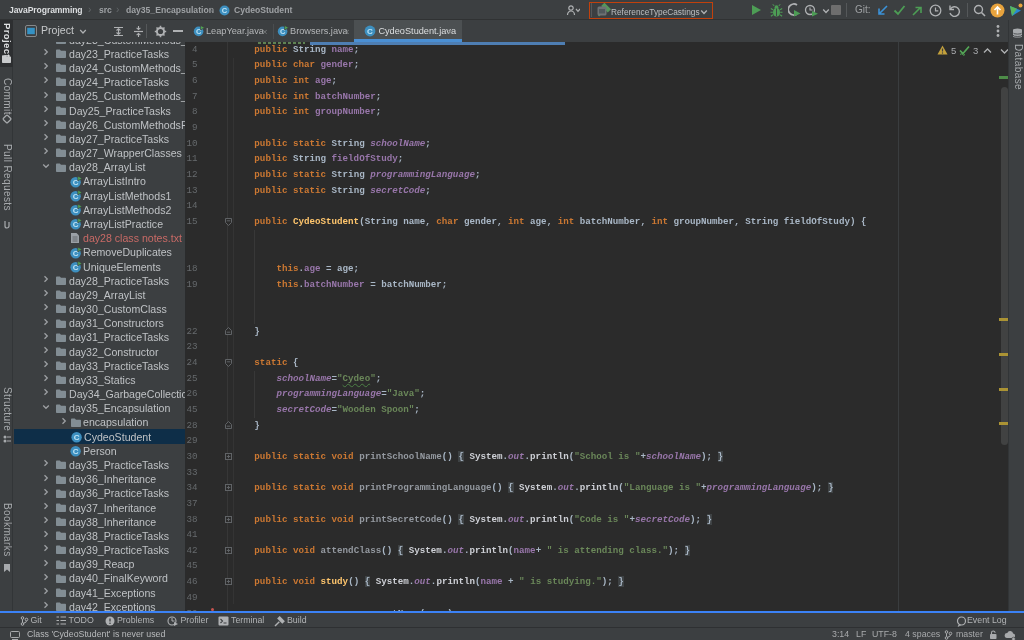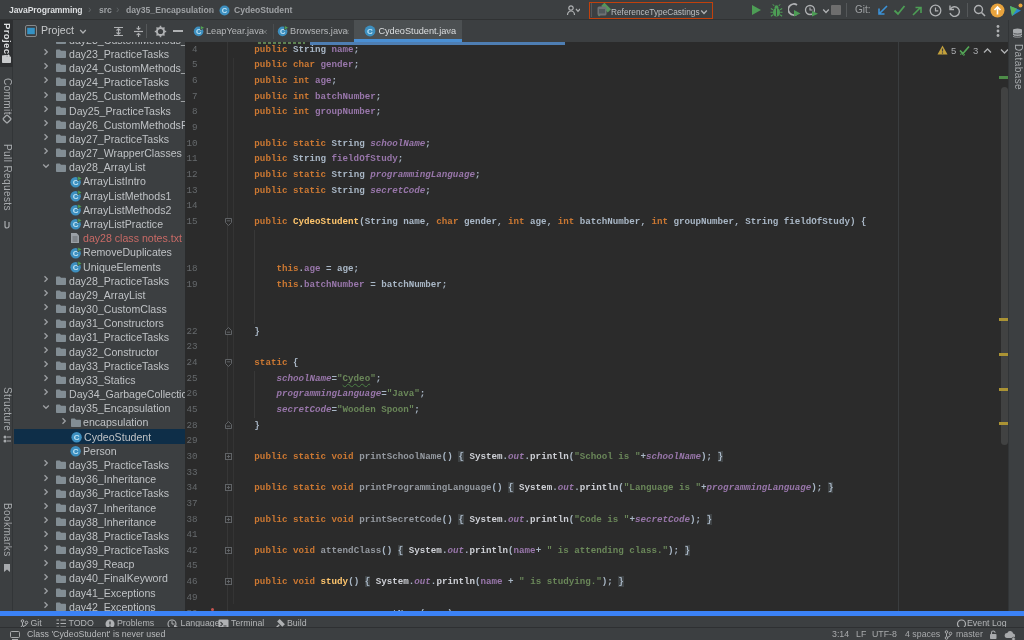--- a/index.html
+++ b/index.html
@@ -42,21 +42,21 @@
 .fo{background:#3E4244;}
 .sp{text-decoration:underline wavy #4C8045 1px;text-underline-offset:1.5px;}
 
 #insp{position:absolute;left:0;top:0;font-size:9.5px;color:#A9ABAE;}
 
 #sthumb{position:absolute;left:815px;top:45px;width:7px;height:358px;background:rgba(169,172,174,0.18);border-radius:4px;}
 .smark{position:absolute;left:813px;width:9px;height:2.6px;}
 
 #rstripe{position:absolute;left:1008px;top:-22px;width:16px;height:591px;background:#3C3F41;border-left:1px solid #323537;}
 
-#btools{position:absolute;left:0;top:611px;width:1024px;height:15px;background:#3C3F41;border-top:5px solid #3b82f6;font-size:8.8px;color:#B2B4B6;}
+#btools{position:absolute;left:0;top:611px;width:1024px;height:15px;background:#3C3F41;border-top:2px solid #3b82f6;font-size:8.8px;color:#B2B4B6;}
 .bt{position:absolute;top:2px;}
 .bticon{position:absolute;top:3px;}
 #sbar{position:absolute;left:0;top:627px;width:1024px;height:13px;background:#3C3F41;border-top:1px solid #2E3032;font-size:8.8px;color:#A8AAAC;}
 .st{position:absolute;top:1px;}
 svg{display:block;}
 .icn{position:absolute;}
 </style></head><body>
 <div id="app">
 
 <div id="tbar">
@@ -1052,21 +1052,21 @@
         </svg>
       </i>
  <i class="bt" style="left:117px">Problems</i>
  <i class="bticon" style="left:166.5px">
         <svg width="11" height="10" viewBox="0 0 11 10">
           <circle cx="5" cy="5" r="4" fill="none" stroke="#AFB1B3" stroke-width="1.1"></circle>
           <path d="M5 2 V5 H7.5" stroke="#AFB1B3" fill="none"></path>
           <path d="M7 6 L11 8 L7 10 z" fill="#AFB1B3"></path>
         </svg>
       </i>
- <i class="bt" style="left:180.5px">Language</i>
+ <i class="bt" style="left:180.5px">Profiler</i>
  <i class="bticon" style="left:218px">
         <svg width="11" height="10" viewBox="0 0 11 10">
           <rect x="0.5" y="0.5" width="10" height="9" rx="1" fill="#AFB1B3"></rect>
           <path d="M2.5 3 L4.5 5 L2.5 7 M5.5 7 H8.5" stroke="#3C3F41" stroke-width="1.1" fill="none"></path>
         </svg>
       </i>
  <i class="bt" style="left:231px">Terminal</i>
  <i class="bticon" style="left:273.5px">
         <svg width="11" height="11" viewBox="0 0 11 11">
           <path d="M1 10 L5.3 5.7" stroke="#AFB1B3" stroke-width="1.4"></path>

